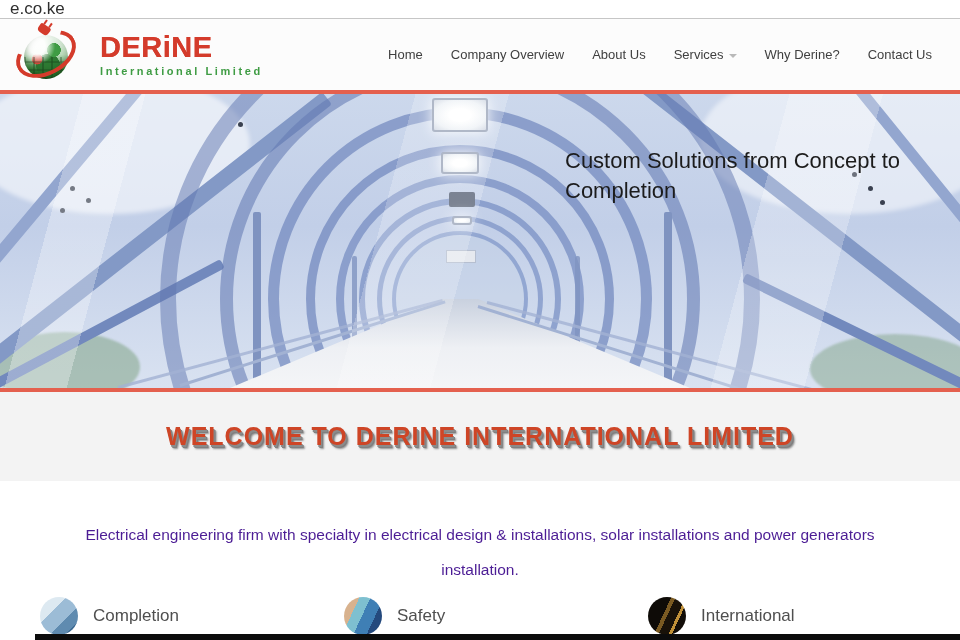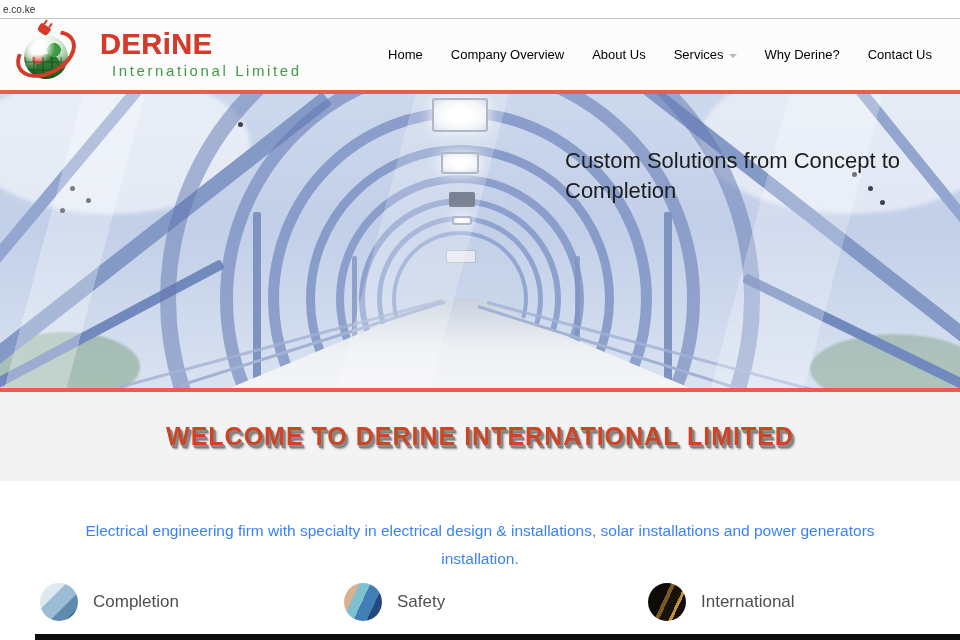--- a/index.html
+++ b/index.html
@@ -12,21 +12,21 @@
   .tab { position:absolute; left:-14px; top:2px; width:78px; height:25px;
          background:linear-gradient(#fbfbfb,#f1f1f1); border:1px solid #b4b4b4; border-bottom:none;
          border-radius:5px 5px 0 0; clip-path:polygon(0 0,calc(100% - 13px) 0,100% 100%,0 100%);
          display:flex; align-items:center; padding:0 4px 0 16px; }
   .tab-title { font-size:10px; color:#555; white-space:nowrap; overflow:hidden; width:38px; }
   .tab-close { font-size:10px; color:#8a8a8a; font-weight:bold; margin-left:2px; cursor:pointer; }
   .newtab { position:absolute; left:74px; top:7px; width:30px; height:15px; background:#c7c9cc;
             transform:skewX(-27deg); border-radius:2px; }
   .toolbar { height:19px; background:#fff; border-bottom:1px solid #c6c6c6;
              display:flex; align-items:center; }
-  .url-text { font-size:10px; color:#2f2f2f; padding-left:3px;text-align:right; }
+  .url-text { font-size:17px; color:#2f2f2f; padding-left:10px;text-align:right; }
 
   
   .site-header { height:71px; background:#fcfcfc; display:flex; align-items:center;
                  justify-content:space-between; padding:0 28px 0 16px; }
   .logo { display:flex; align-items:center; gap:26px; }
   .globe-wrap { position:relative; width:58px; height:56px; }
   .globe { position:absolute; left:8px; top:8px; width:44px; height:44px; border-radius:50%;
            background:
              radial-gradient(circle at 30% 26%, rgba(255,255,255,.95) 0 18%, rgba(255,255,255,0) 40%),
              radial-gradient(circle at 68% 34%, #3f9c44 0 16%, rgba(0,0,0,0) 17%),
@@ -41,24 +41,24 @@
   .swoosh { position:absolute; left:-2px; top:6px; width:64px; height:42px; border-radius:50%;
             border:4px solid #d43b2b; border-top-color:transparent; transform:rotate(-28deg); }
   .plug { position:absolute; left:22px; top:-2px; width:12px; height:9px; background:#d43b2b;
           border-radius:2px 2px 4px 4px; transform:rotate(35deg); }
   .plug::before, .plug::after { content:""; position:absolute; top:-5px; width:2px; height:5px; background:#d43b2b; }
   .plug::before { left:2px; } .plug::after { right:2px; }
   .logo-text-block { display:flex; flex-direction:column; }
   .logo-name { font-size:29px; font-weight:bold; letter-spacing:.5px;
                background:linear-gradient(#e0513c,#c03322); -webkit-background-clip:text;
                background-clip:text; color:#d43b2b; line-height:29px; }
-  .logo-tagline { font-size:15px; font-weight:normal; color:#3f9c44; letter-spacing:2.6px; margin-top:3px;margin-left:12px; }
+  .logo-tagline { font-size:11px; font-weight:bold; color:#3f9c44; letter-spacing:2.6px; margin-top:3px; }
 
   .main-nav { display:flex; align-items:center; gap:28px; }
-  .nav-item { font-size:13px; color:#000000; text-decoration:none; cursor:pointer;
+  .nav-item { font-size:13px; color:#404040; text-decoration:none; cursor:pointer;
               display:flex; align-items:center; gap:5px; }
   .caret { width:0; height:0; border-left:4px solid transparent; border-right:4px solid transparent;
            border-top:4px solid #b9b9b9; margin-top:2px; }
 
   .red-line { height:4px; background:#e4604e; }
 
   
   .hero { position:relative; height:294px; overflow:hidden;
           background:linear-gradient(180deg,#ccd8ec 0%,#c2cfe8 45%,#d9e2f1 100%); }
   .hero::after { content:""; position:absolute; inset:0; pointer-events:none;
@@ -106,21 +106,21 @@
   .hero-desc { margin-top:22px; font-size:16px; line-height:26px; color:#cb3a27; }
 
   
   .welcome-band { height:89px; background:#f3f3f3; display:flex; align-items:center; justify-content:center; }
   .welcome-heading { font-size:25px; font-weight:800; letter-spacing:1px; color:#ce4526;
       text-shadow:1px 2px 0 #8b8b8b, 2px 3px 0 #7f7f7f, 3px 4px 2px rgba(110,110,110,.75); }
 
   
   .main-white { position:relative; height:132px; background:#fff; }
   .intro { padding-top:36px; text-align:center; }
-  .intro p { display:inline-block; max-width:830px; font-size:15.5px; line-height:28px; color:#3b82f6; }
+  .intro p { display:inline-block; max-width:830px; font-size:15.5px; line-height:35px; color:#4c1d95; }
   .features { display:flex; padding-left:40px; margin-top:10px; }
   .feature { display:flex; align-items:center; gap:15px; width:304px; }
   .f-circle { width:38px; height:38px; border-radius:50%; flex:0 0 38px; }
   .f-circle.efficiency { background:linear-gradient(135deg,#dde9f1 0 35%,#9cbcd6 35% 62%,#5f8bb0 62% 82%,#3d6b94 82%); }
   .f-circle.safety { background:linear-gradient(115deg,#d8b28e 0 28%,#7ec0d0 28% 48%,#3f7fb5 48% 72%,#24497d 72%); }
   .f-circle.functionality { background:linear-gradient(115deg,#0e0b07 0 42%,#7a5a22 42% 50%,#191209 50% 68%,#c09038 68% 74%,#120d08 74%); }
   .f-label { font-size:17px; color:#4f4f4f; }
   .black-strip { position:absolute; left:35px; right:0; top:634px; height:6px; background:#0c0c0c; z-index:50; }
 </style>
 </head>

